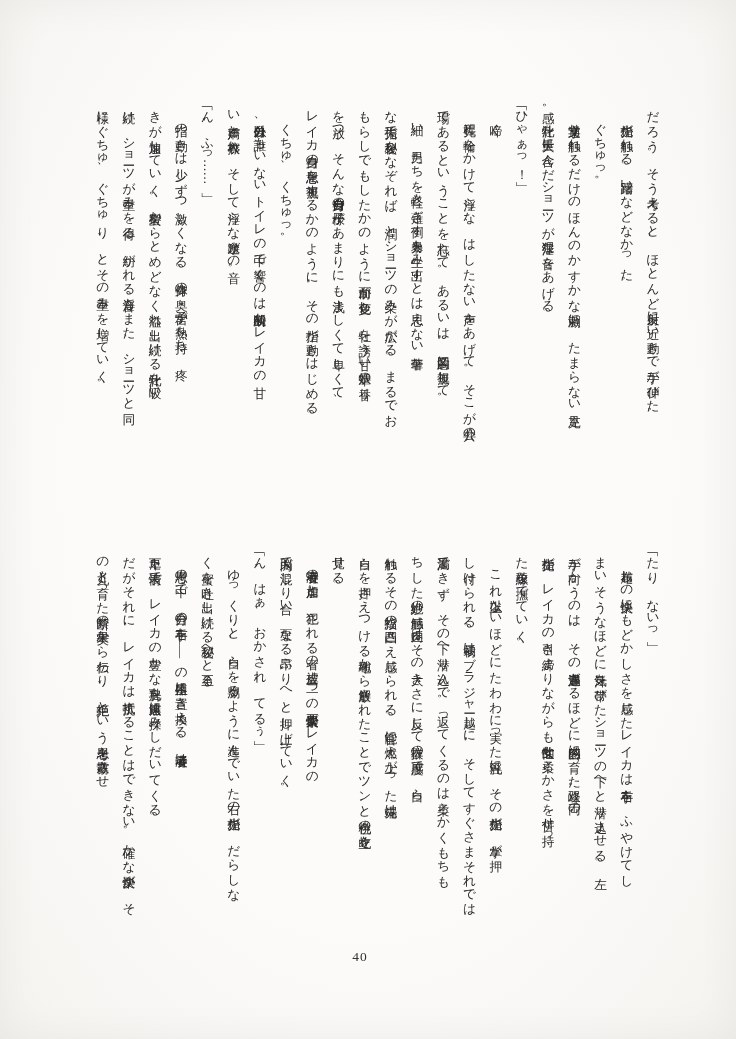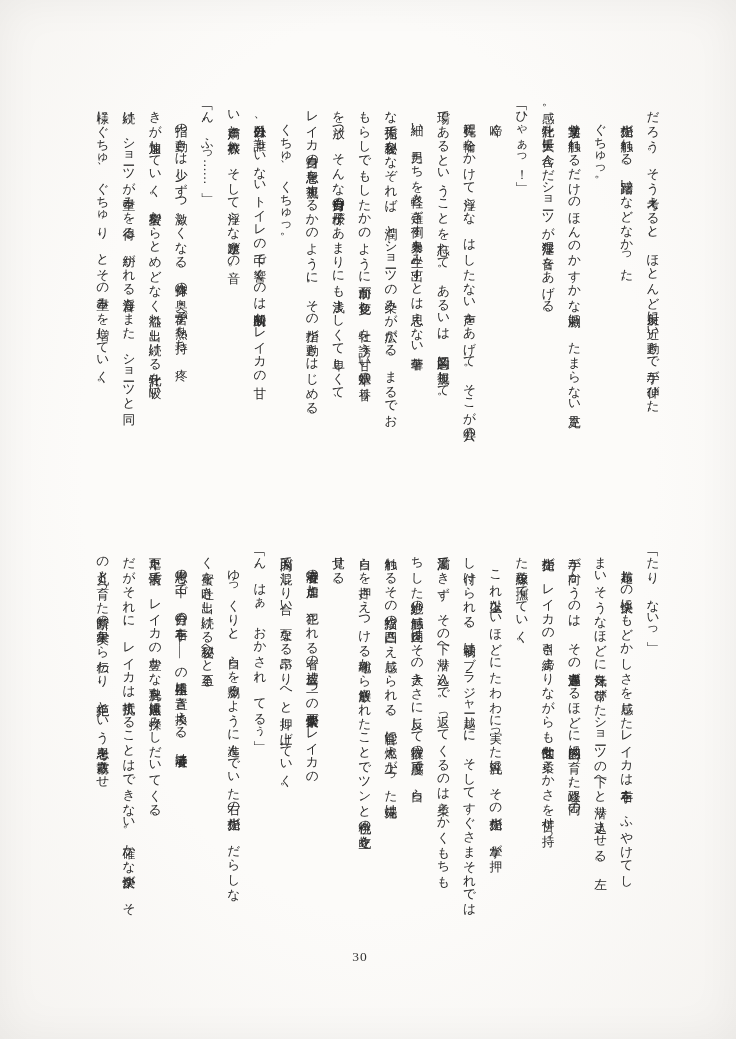--- a/index.html
+++ b/index.html
@@ -91,15 +91,15 @@
     <p>脳内で混じり合い、更なる昂ぶりへと押し上げていく。</p>
     <p>「ん、はぁ、おかされ、てるぅ」</p>
     <p>　ゆっくりと、自らを嬲るように進んでいた右の指先が、だらしな</p>
     <p>く蜜を吐き出し続ける秘裂へと至る。</p>
     <p>　思考の中で、自分の右手を――の生殖器に置き換える。凌辱者は</p>
     <p>下卑た表情で、レイカの豊かな乳房を無遠慮に揉みしだいてくる。</p>
     <p>だがそれに、レイカは抵抗することはできない。確かな快楽が、そ</p>
     <p>の丸々と育った禁断の果実から伝わり、拒絶という思考を霧散させ</p>
   </div>
 
-  <div class="page-number">30</div>
+  <div class="page-number">40</div>
 
 </div>
 
 </body></html>

